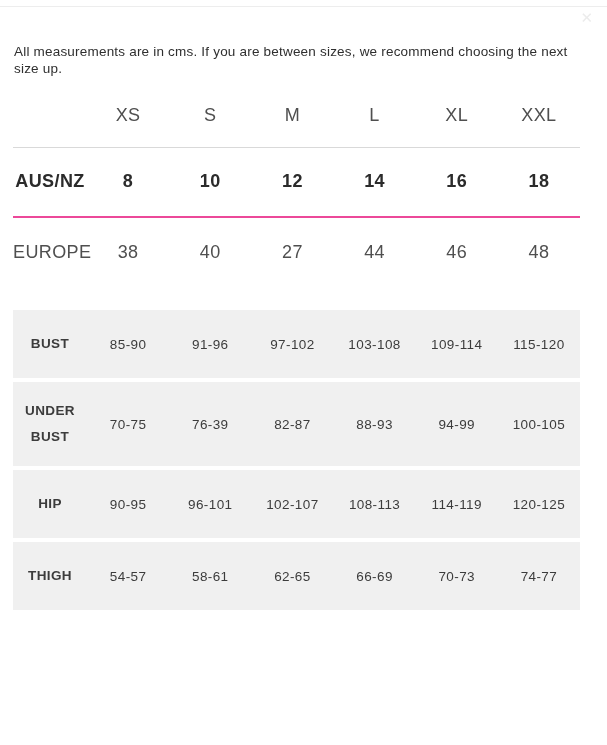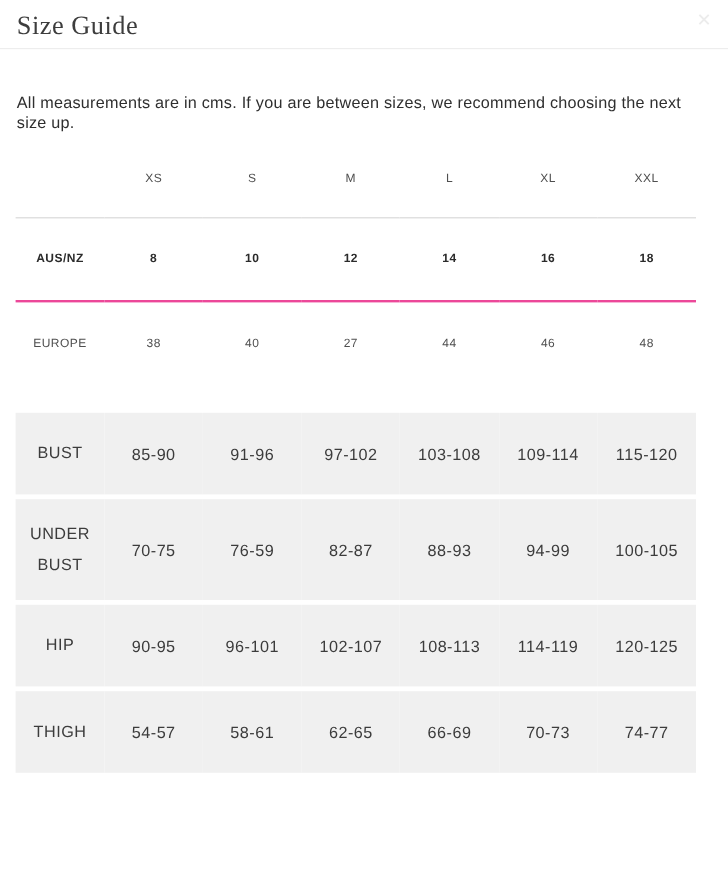--- a/index.html
+++ b/index.html
@@ -50,21 +50,21 @@
     width: 567px;
     border-collapse: collapse;
     table-layout: fixed;
   }
   col.c-label { width: 74px; }
   .sizes th, .sizes td {
     padding: 0;
     font-weight: normal;
     text-align: center;
     vertical-align: middle;
-    font-size: 10px;
+    font-size: 18px;
     letter-spacing: 0.4px;
     color: #4f4f4f;
   }
   .sizes thead tr { height: 62px; }
   .sizes tbody tr { height: 70px; }
   .sizes thead tr { border-bottom: 1px solid #d9d9d9; }
   .sizes tbody tr.lined { border-bottom: 2px solid #ec4899; }
   .sizes tbody tr.bold-row th, .sizes tbody tr.bold-row td {
     font-weight: bold;
     color: #2b2b2b;
@@ -84,28 +84,28 @@
     font-weight: normal;
     text-align: center;
     vertical-align: middle;
     font-size: 13.5px;
     letter-spacing: 0.4px;
     color: #3c3c3c;
   }
   .measures th {
     padding: 16px 8px;
     line-height: 26px;
+    font-weight: bold;
   }
 </style>
 </head>
 <body>
 
 <div class="modal">
 
-  <h1 class="title">Size Guide</h1>
   <span class="close">✕</span>
 
   <div class="divider"></div>
 
   <p class="note">All measurements are in cms. If you are between sizes, we recommend choosing the next size up.</p>
 
   <table class="sizes">
     <colgroup>
         <col class="c-label">
         <col span="6">
@@ -154,21 +154,21 @@
         <td>85-90</td>
         <td>91-96</td>
         <td>97-102</td>
         <td>103-108</td>
         <td>109-114</td>
         <td>115-120</td>
       </tr>
       <tr class="tall">
         <th>UNDER BUST</th>
         <td>70-75</td>
-        <td>76-59</td>
+        <td>76-39</td>
         <td>82-87</td>
         <td>88-93</td>
         <td>94-99</td>
         <td>100-105</td>
       </tr>
       <tr>
         <th>HIP</th>
         <td>90-95</td>
         <td>96-101</td>
         <td>102-107</td>

